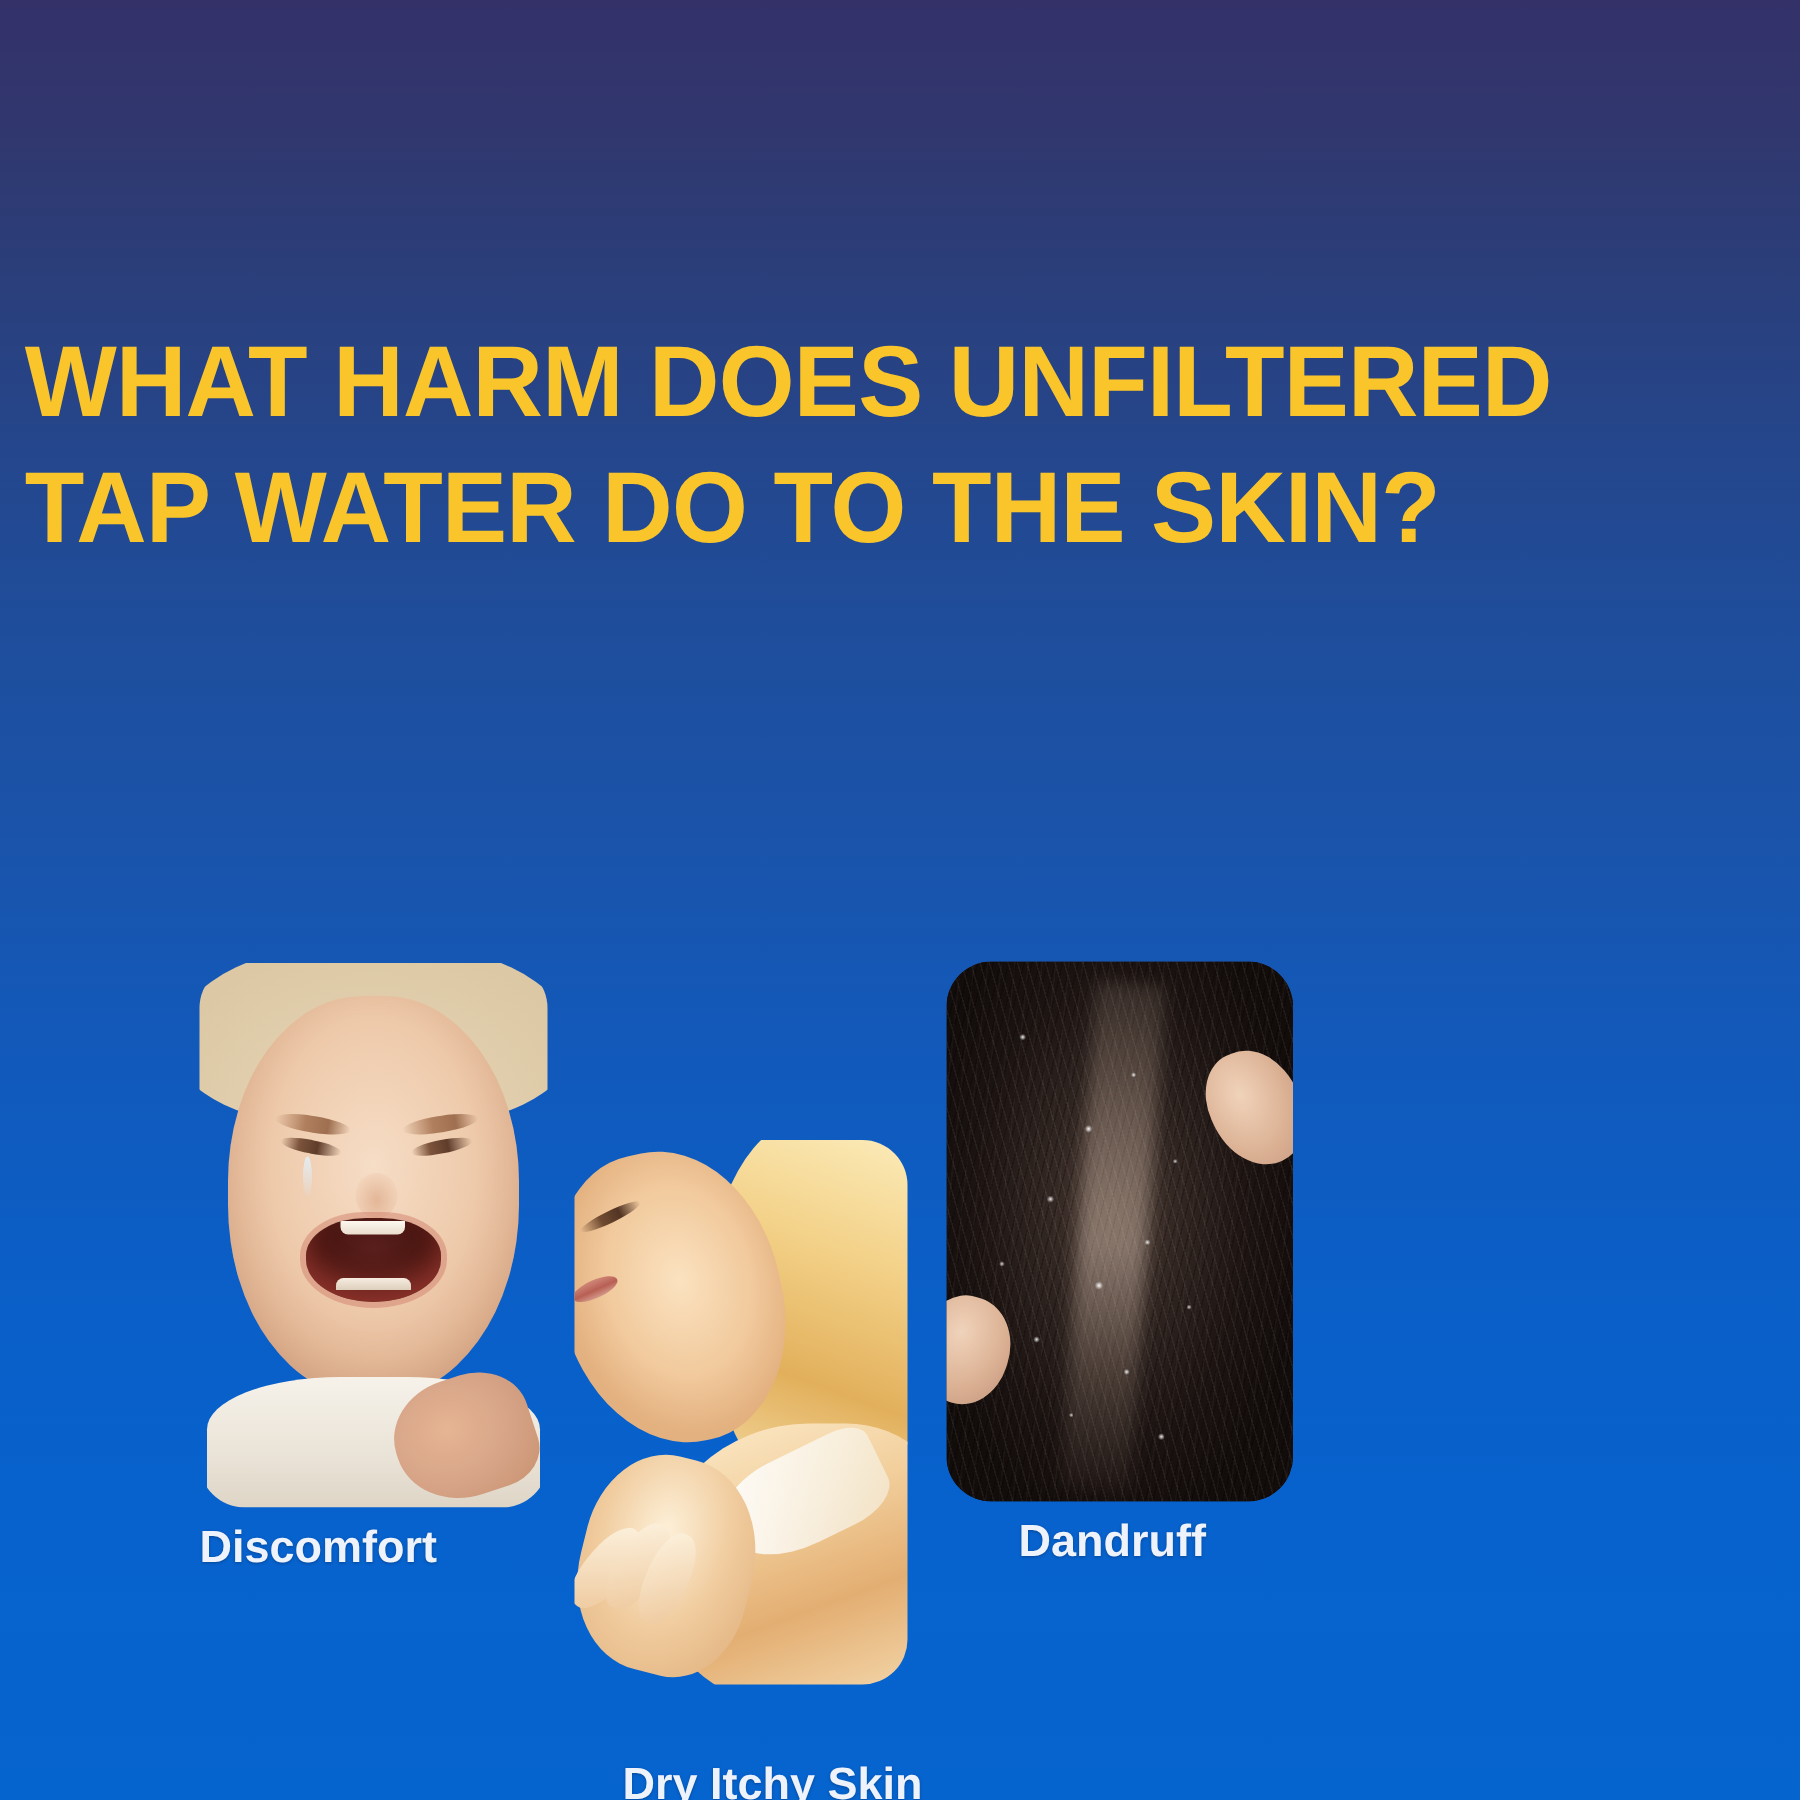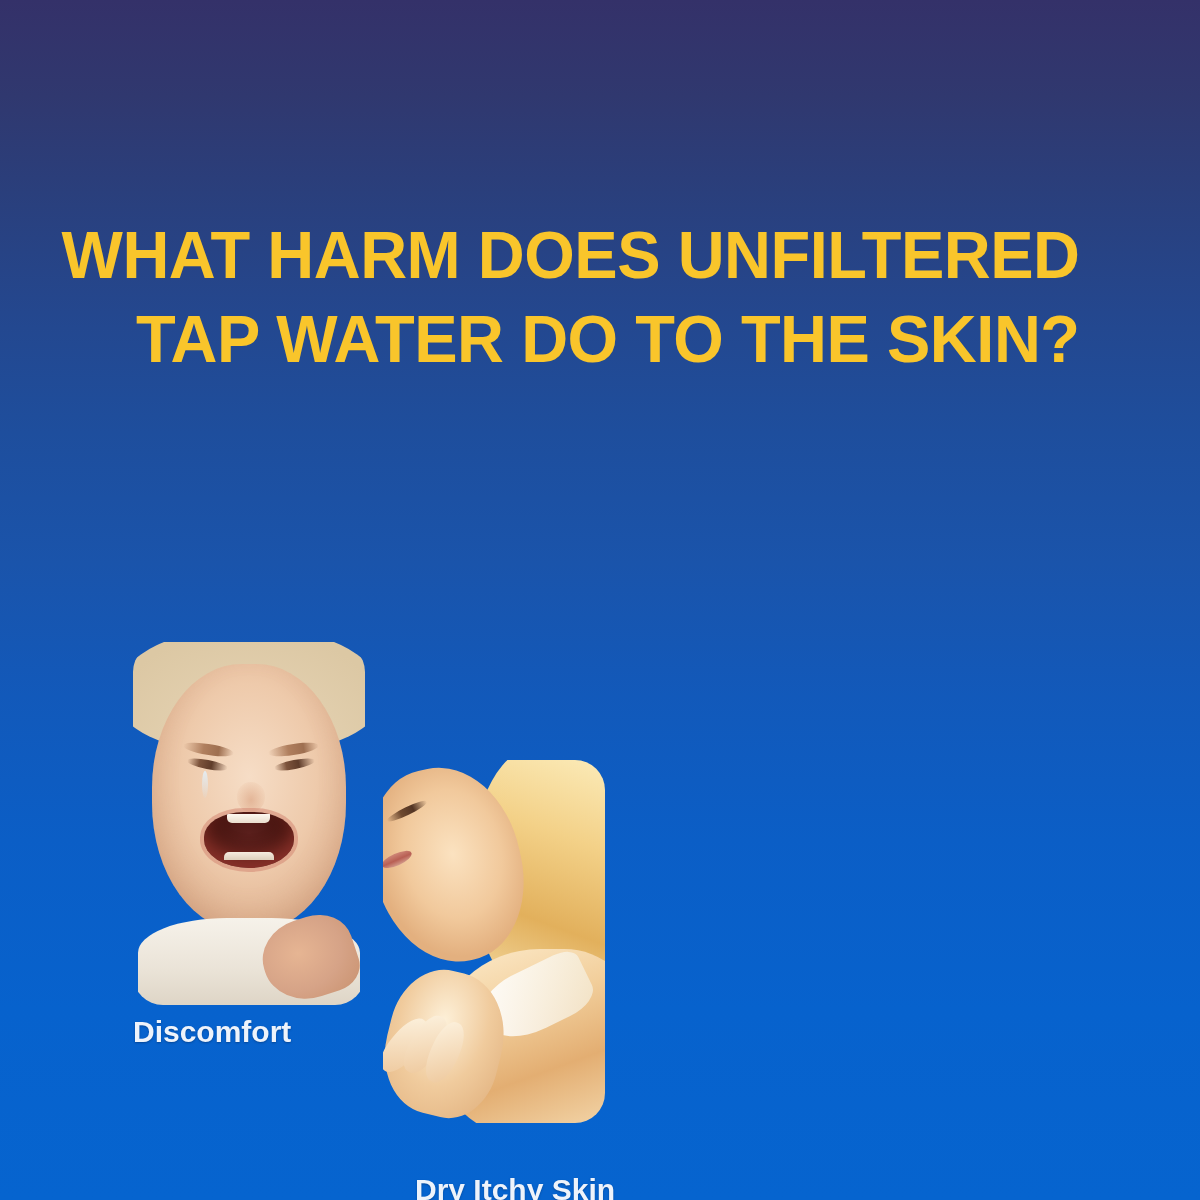--- a/index.html
+++ b/index.html
@@ -30,21 +30,21 @@
         #0664cf 100%);
     overflow: hidden;
   }
 
   
   .headline {
     position: absolute;
     left: 0;
     top: 168px;
     width: 1096px;
-    text-align: right;
+    text-align: left;
     color: #f9c52b;
     font-family: "Liberation Sans Narrow", "Liberation Sans", sans-serif;
     font-weight: bold;
     font-size: 67px;
     line-height: 84px;
     letter-spacing: -0.5px;
     white-space: nowrap;
   }
   .headline .hl-line {
     display: block;
@@ -412,16 +412,28 @@
           <div class="itch-hand">
             <div class="itch-finger f1"></div>
             <div class="itch-finger f2"></div>
             <div class="itch-finger f3"></div>
           </div>
         </div>
       </div>
       <div class="card-label">Dry Itchy Skin</div>
     </div>
 
+    <div class="card card-3">
+      <div class="card-photo">
+        <div class="ph ph-dand">
+          <div class="dand-strands"></div>
+          <div class="dand-part"></div>
+          <div class="dand-flakes"></div>
+          <div class="dand-finger tr"></div>
+          <div class="dand-finger bl"></div>
+        </div>
+      </div>
+      <div class="card-label">Dandruff</div>
+    </div>
 
 
   </div>
 </div>
 
 </body></html>

